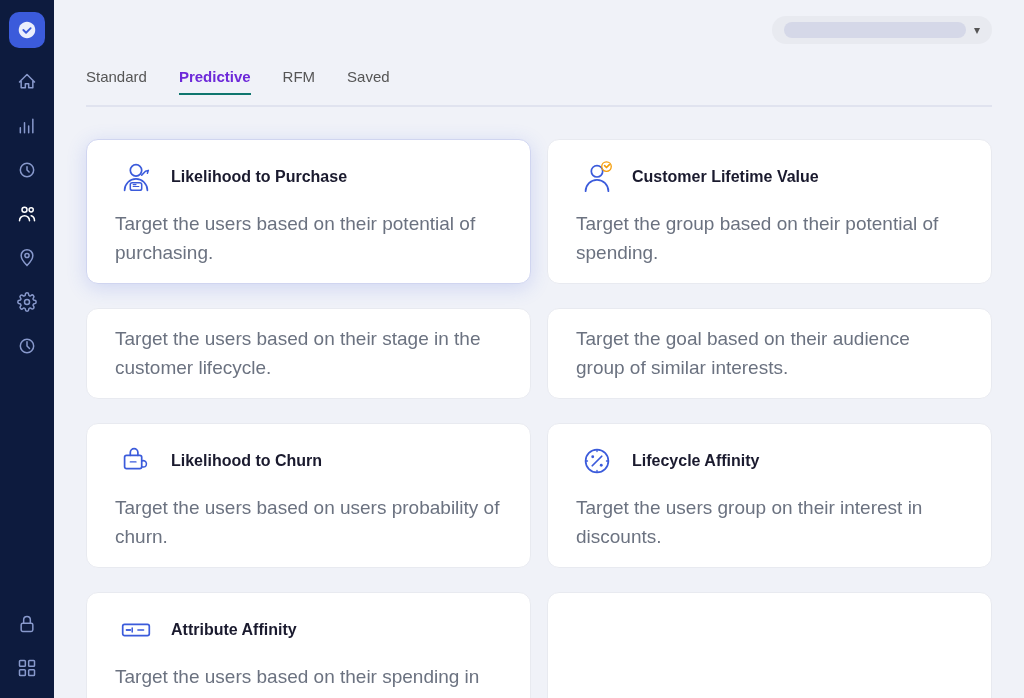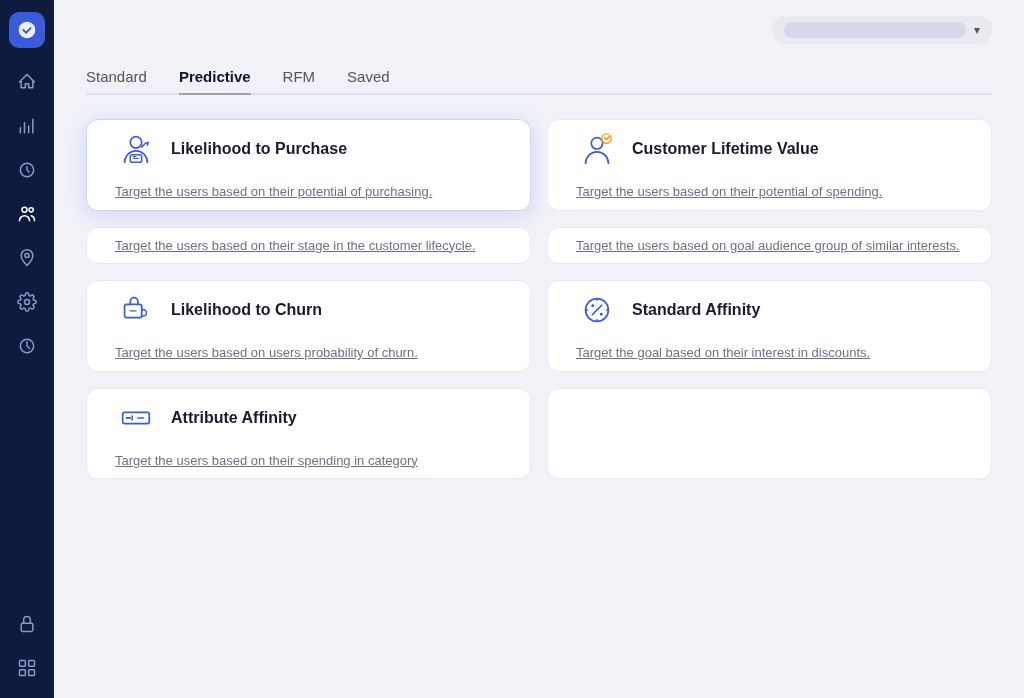--- a/index.html
+++ b/index.html
@@ -77,55 +77,56 @@
       color: #555;
       font-size: 12px;
       margin-left: 8px;
     }
 
     
     .tabs {
       display: flex;
       gap: 32px;
       border-bottom: 2px solid #e0e3ef;
-      padding-bottom: 0;
+      padding-bottom: 12px;
     }
     .tab {
       padding: 8px 0;
       font-size: 15px;
       color: #555;
       cursor: pointer;
       border-bottom: 2px solid transparent;
       margin-bottom: -2px;
       font-weight: 400;
     }
     .tab.active {
-      color: #0f172a;
-      border-bottom: 2px solid #a3a3a3;
+      color: #6d28d9;
+      border-bottom: 2px solid #0f766e;
       font-weight: 600;
     }
 
     
     .content {
       flex: 1;
       overflow-y: auto;
       padding: 24px 32px;
     }
     .cards-grid {
       display: grid;
       grid-template-columns: 1fr 1fr;
       gap: 16px;
     }
     .card {
       background: #ffffff;
       border-radius: 12px;
-      padding: 8px 28px;
+      padding: 16px 28px;
       cursor: pointer;
       border: 1px solid #e8eaf0;
       transition: box-shadow 0.2s;
+      margin-top: 8px;
     }
     .card.highlighted {
       box-shadow: 0 4px 20px rgba(59,91,219,0.18);
       border: 1.5px solid #d0d5f0;
     }
     .card-header {
       display: flex;
       align-items: center;
       gap: 14px;
       margin-bottom: 12px;
@@ -135,25 +136,24 @@
       display: flex; align-items: center; justify-content: center;
       flex-shrink: 0;
     }
     .card-icon svg { width: 38px; height: 38px; }
     .card-title {
       font-size: 16px;
       font-weight: 600;
       color: #1a1a2e;
     }
     .card-desc {
-      font-size: 13px;
+      font-size: 19px;
       color: #6b7280;
       line-height: 1.5;
       padding-left: 0;
-      text-decoration: underline;
     }
   </style>
 </head>
 <body>
 
 <nav class="sidebar">
   <div class="sidebar-logo">
     <svg viewBox="0 0 24 24" fill="none" xmlns="http://www.w3.org/2000/svg">
       <path d="M12 3C7 3 3 7 3 12s4 9 9 9 9-4 9-9-4-9-9-9z" fill="white" opacity="0.9"></path>
       <path d="M8 12l3 3 5-5" stroke="#3b5bdb" stroke-width="2" stroke-linecap="round" stroke-linejoin="round"></path>
@@ -265,29 +265,29 @@
           <div class="card-icon">
             <svg viewBox="0 0 40 40" fill="none" xmlns="http://www.w3.org/2000/svg">
               <circle cx="20" cy="14" r="6" stroke="#3b5bdb" stroke-width="1.8"></circle>
               <path d="M8 35c0-6.627 5.373-12 12-12s12 5.373 12 12" stroke="#3b5bdb" stroke-width="1.8" stroke-linecap="round"></path>
               <path d="M28 8l2 2 3-3" stroke="#f59e0b" stroke-width="1.8" stroke-linecap="round" stroke-linejoin="round"></path>
               <circle cx="30" cy="9" r="5" stroke="#f59e0b" stroke-width="1.4"></circle>
             </svg>
           </div>
           <div class="card-title">Customer Lifetime Value</div>
         </div>
-        <div class="card-desc">Target the users based on their potential of spending.</div>
+        <div class="card-desc">Target the group based on their potential of spending.</div>
       </div>
 
       <div class="card">
         <div class="card-desc">Target the users based on their stage in the customer lifecycle.</div>
       </div>
 
       <div class="card">
-        <div class="card-desc">Target the users based on goal audience group of similar interests.</div>
+        <div class="card-desc">Target the goal based on their audience group of similar interests.</div>
       </div>
 
       <div class="card">
         <div class="card-header">
           <div class="card-icon">
             <svg viewBox="0 0 40 40" fill="none" xmlns="http://www.w3.org/2000/svg">
               <rect x="8" y="14" width="18" height="14" rx="2" stroke="#3b5bdb" stroke-width="1.8"></rect>
               <path d="M14 14v-3a4 4 0 018 0v3" stroke="#3b5bdb" stroke-width="1.8" stroke-linecap="round"></path>
               <path d="M26 20c2-1 5 0 5 3s-2 4-5 3" stroke="#3b5bdb" stroke-width="1.6" stroke-linecap="round"></path>
               <path d="M14 21h6" stroke="#3b5bdb" stroke-width="1.4" stroke-linecap="round"></path>
@@ -302,23 +302,23 @@
         <div class="card-header">
           <div class="card-icon">
             <svg viewBox="0 0 40 40" fill="none" xmlns="http://www.w3.org/2000/svg">
               <circle cx="20" cy="20" r="12" stroke="#3b5bdb" stroke-width="1.8"></circle>
               <path d="M15 25l10-10" stroke="#3b5bdb" stroke-width="1.8" stroke-linecap="round"></path>
               <circle cx="15.5" cy="15.5" r="1.5" fill="#3b5bdb"></circle>
               <circle cx="24.5" cy="24.5" r="1.5" fill="#3b5bdb"></circle>
               <path d="M20 8v2M20 30v2M8 20h2M30 20h2" stroke="#3b5bdb" stroke-width="1.4" stroke-linecap="round"></path>
             </svg>
           </div>
-          <div class="card-title">Standard Affinity</div>
-        </div>
-        <div class="card-desc">Target the goal based on their interest in discounts.</div>
+          <div class="card-title">Lifecycle Affinity</div>
+        </div>
+        <div class="card-desc">Target the users group on their interest in discounts.</div>
       </div>
 
       <div class="card">
         <div class="card-header">
           <div class="card-icon">
             <svg viewBox="0 0 40 40" fill="none" xmlns="http://www.w3.org/2000/svg">
               <rect x="6" y="14" width="28" height="12" rx="2" stroke="#3b5bdb" stroke-width="1.8"></rect>
               <path d="M10 20h4M16 18v4M22 20h6" stroke="#3b5bdb" stroke-width="1.6" stroke-linecap="round"></path>
               <path d="M10 20h4" stroke="#3b5bdb" stroke-width="1.6" stroke-linecap="round"></path>
             </svg>

